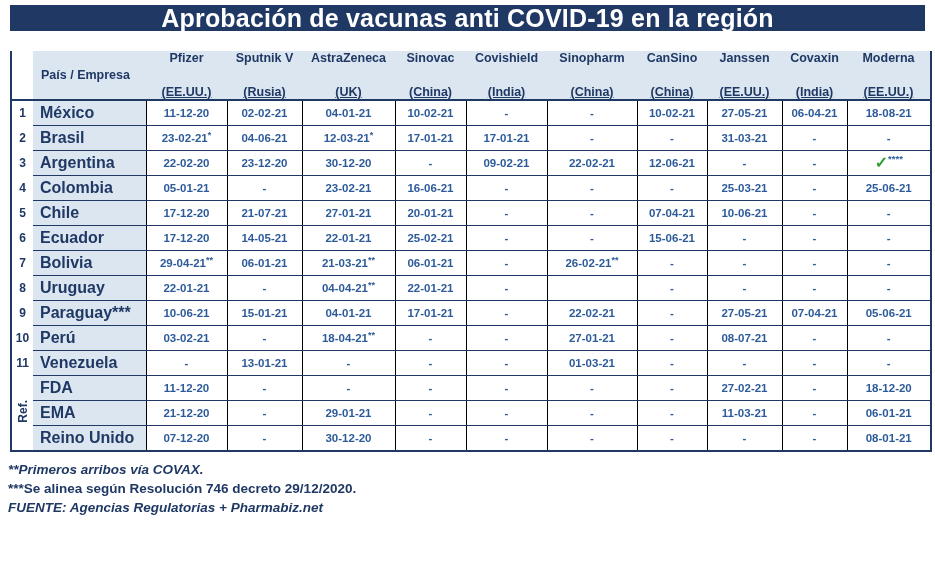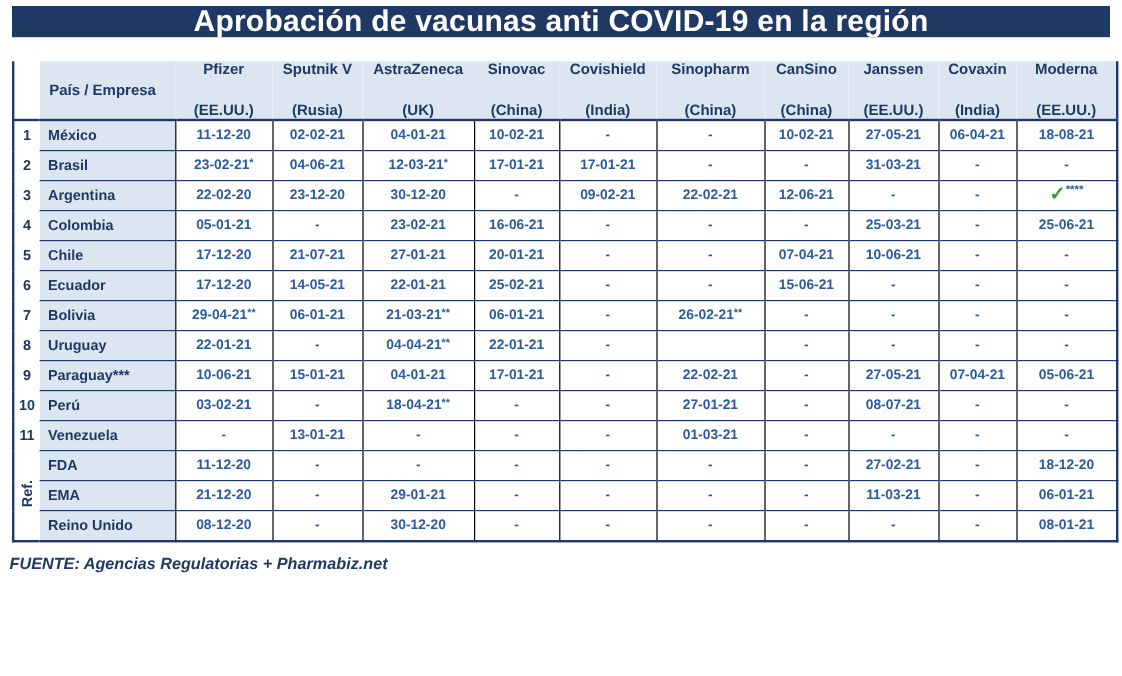--- a/index.html
+++ b/index.html
@@ -10,25 +10,25 @@
   .title-bar{margin:5px 10px 0 10px;height:26px;background:var(--navy);
     display:flex;align-items:center;justify-content:center;}
   .title-bar .title-text{color:#fff;font-size:25px;font-weight:700;letter-spacing:0.2px;}
   table.vax{border-collapse:collapse;table-layout:fixed;width:920px;margin:12px 0 0 10px;
     border:2px solid var(--navy);}
   th,td{font-weight:700;overflow:hidden;white-space:nowrap;padding:0;}
   thead th{background:var(--band);border-top:8px solid #fff;height:46px;font-size:12.5px;
     color:var(--navy);border-bottom:2px solid var(--navy);text-align:center;vertical-align:middle;}
   thead th.num-h{background:#fff;border-bottom:2px solid var(--navy);}
   thead th.corner{text-align:left;padding-left:8px;}
-  thead .origin{margin-top:20px;}
+  thead .origin{margin-top:20px;text-decoration:underline;}
   tbody td{height:24px;font-size:11.5px;vertical-align:middle;}
   td.num{color:var(--navy);text-align:center;font-size:12px;}
   td.country{background:var(--band);color:var(--navy);text-align:left;padding-left:7px;
-    font-size:12px;border-bottom:1.5px solid var(--navy);}
+    font-size:16px;border-bottom:1.5px solid var(--navy);}
   td.date{color:var(--blue);text-align:center;border-bottom:1.5px solid var(--navy);
     border-left:1px solid var(--vline);}
   td.ref-cell{text-align:center;vertical-align:middle;}
   td.ref-cell .ref-rot{display:inline-block;writing-mode:vertical-rl;transform:rotate(180deg);
     color:var(--navy);font-size:12px;font-weight:700;}
   .sup{font-size:9px;vertical-align:top;position:relative;top:-2px;}
   .check{color:var(--green);font-size:16px;line-height:1;}
   .check-stars{color:var(--blue);font-size:9.5px;vertical-align:top;position:relative;top:-2px;}
   .footnotes{margin:8px 0 0 8px;color:var(--navy);font-size:13.5px;font-weight:700;line-height:19px;}
   .fn.italic{font-style:italic;}
@@ -278,29 +278,31 @@
         <td class="date">-</td>
         <td class="date">-</td>
         <td class="date">-</td>
         <td class="date">-</td>
         <td class="date">11-03-21</td>
         <td class="date">-</td>
         <td class="date">06-01-21</td>
       </tr>
       <tr>
         <td class="country">Reino Unido</td>
-        <td class="date">08-12-20</td>
+        <td class="date">07-12-20</td>
         <td class="date">-</td>
         <td class="date">30-12-20</td>
         <td class="date">-</td>
         <td class="date">-</td>
         <td class="date">-</td>
         <td class="date">-</td>
         <td class="date">-</td>
         <td class="date">-</td>
         <td class="date">08-01-21</td>
       </tr>
     </tbody>
 </table>
 
 <div class="footnotes" id="footnotes">
+    <div class="fn italic">**Primeros arribos vía COVAX.</div>
+    <div class="fn">***Se alinea según Resolución 746 decreto 29/12/2020.</div>
     <div class="fn italic">FUENTE: Agencias Regulatorias + Pharmabiz.net</div>
   </div>
 
 </body></html>

